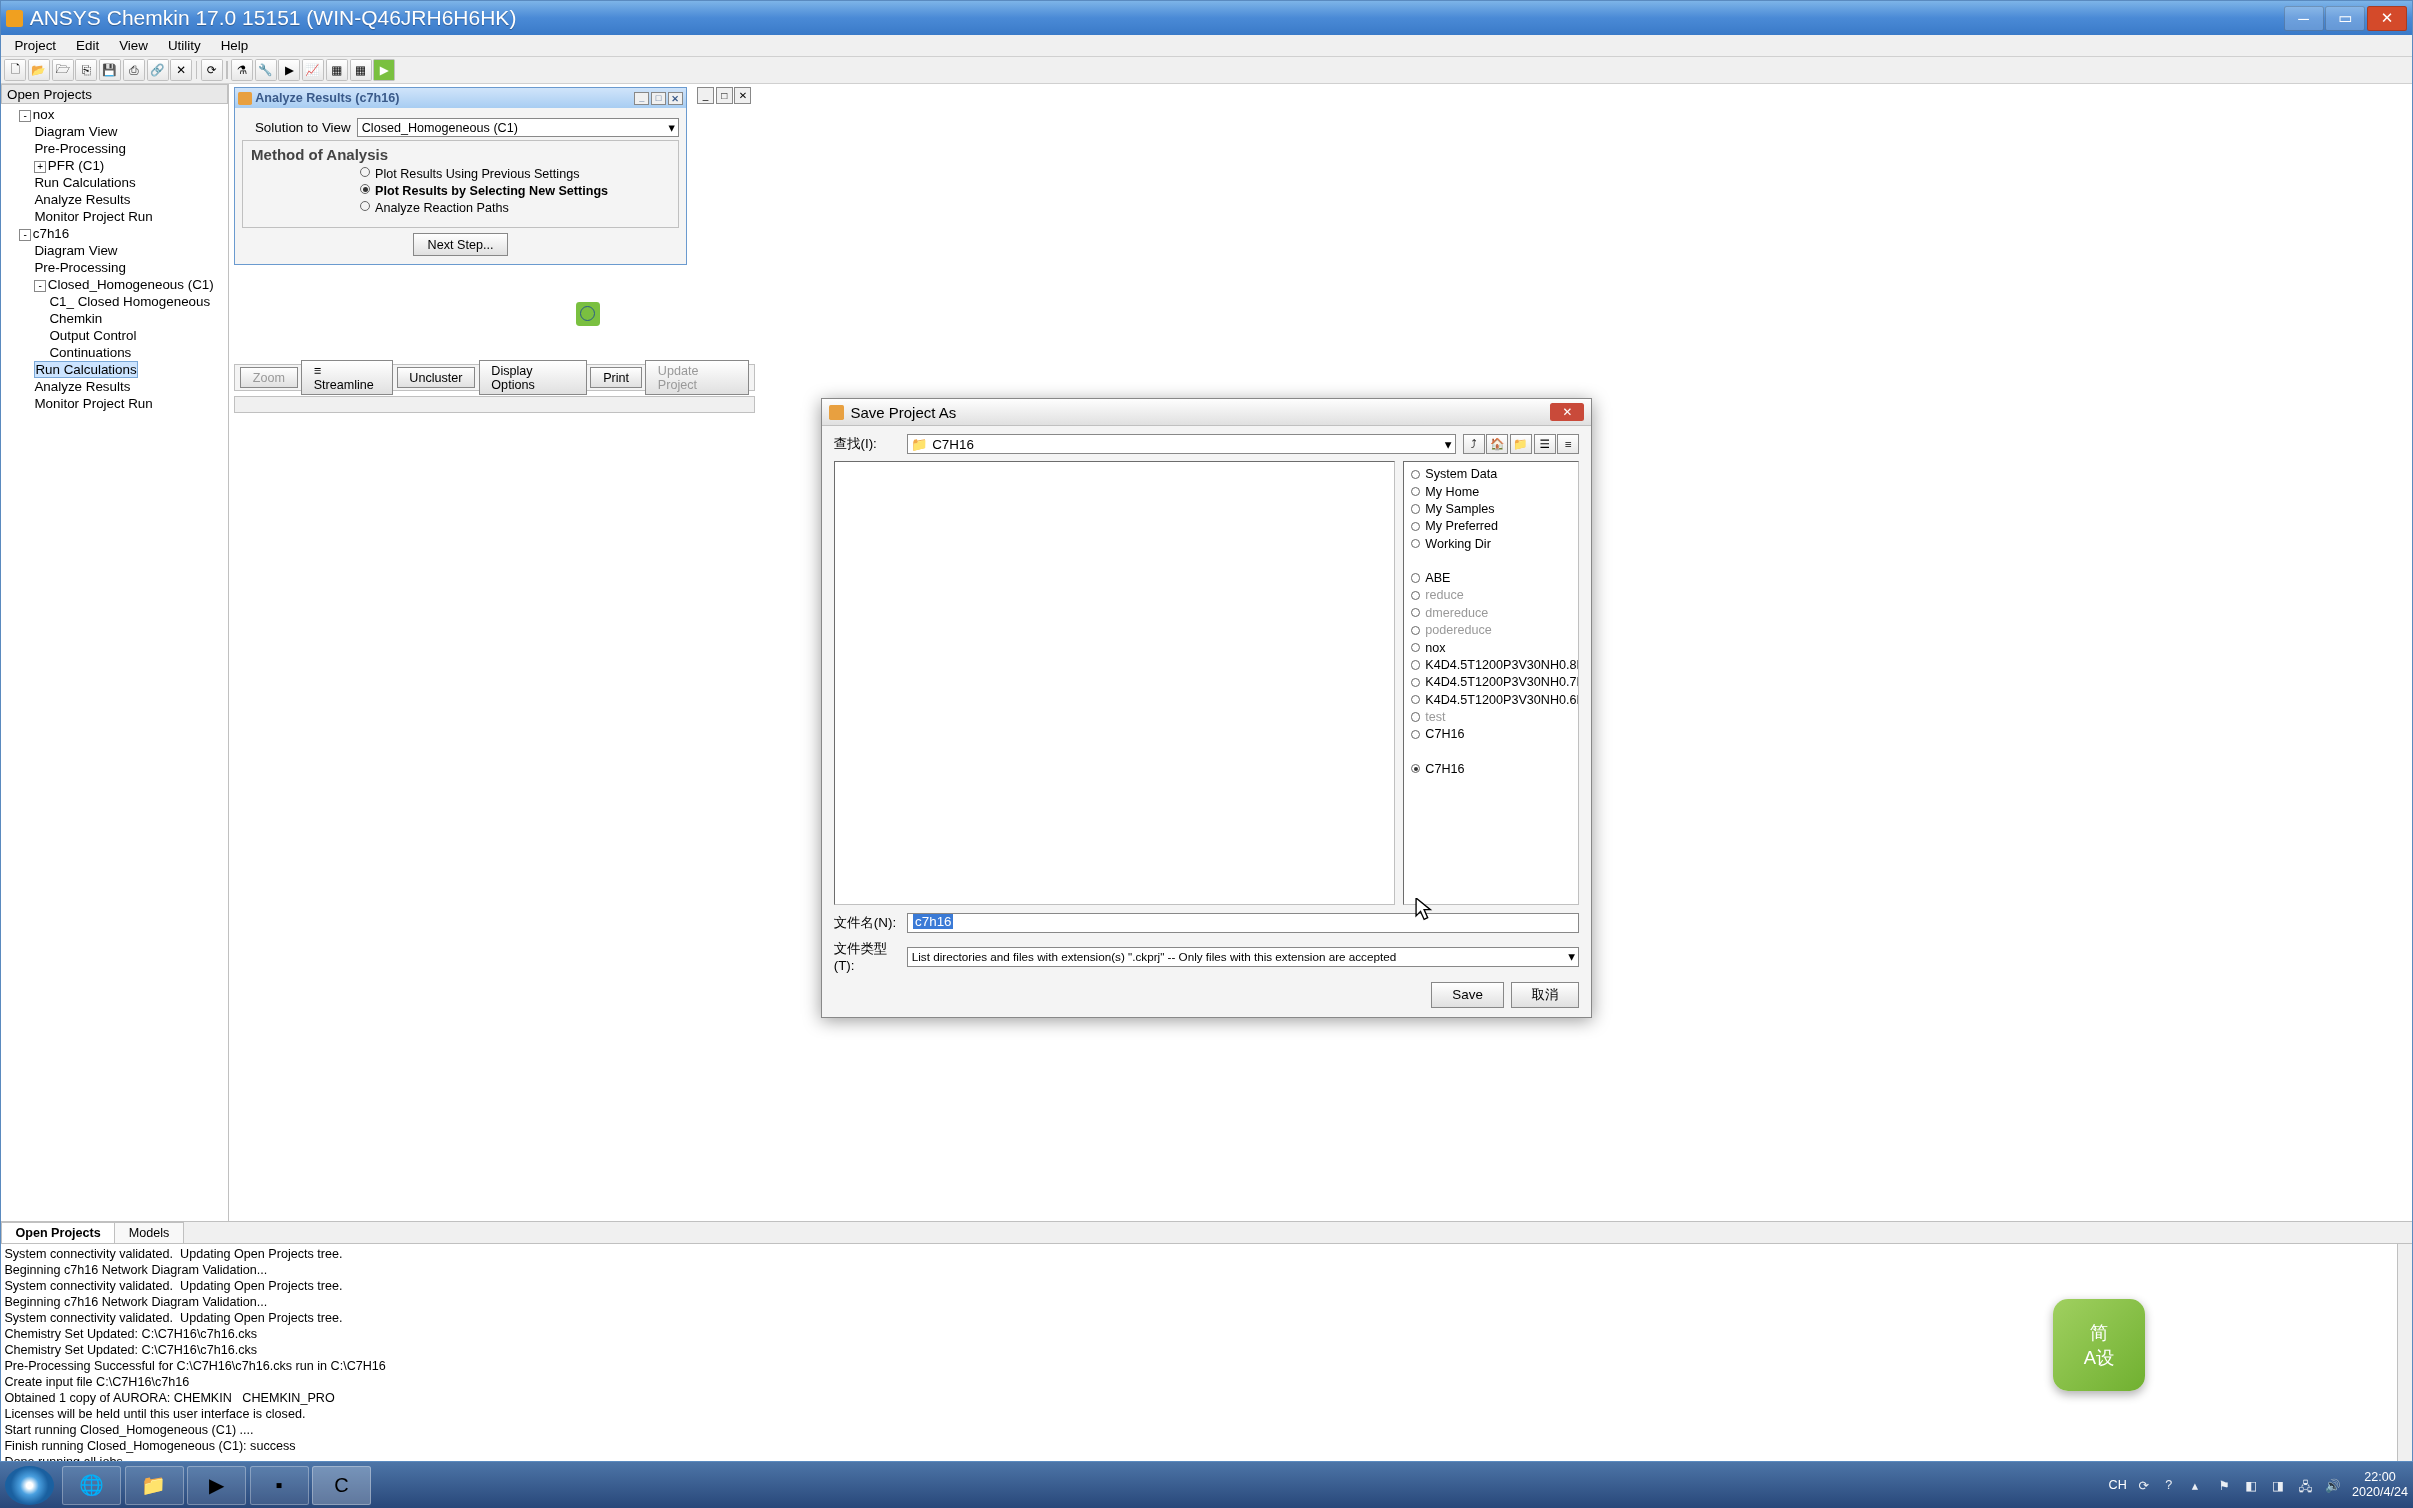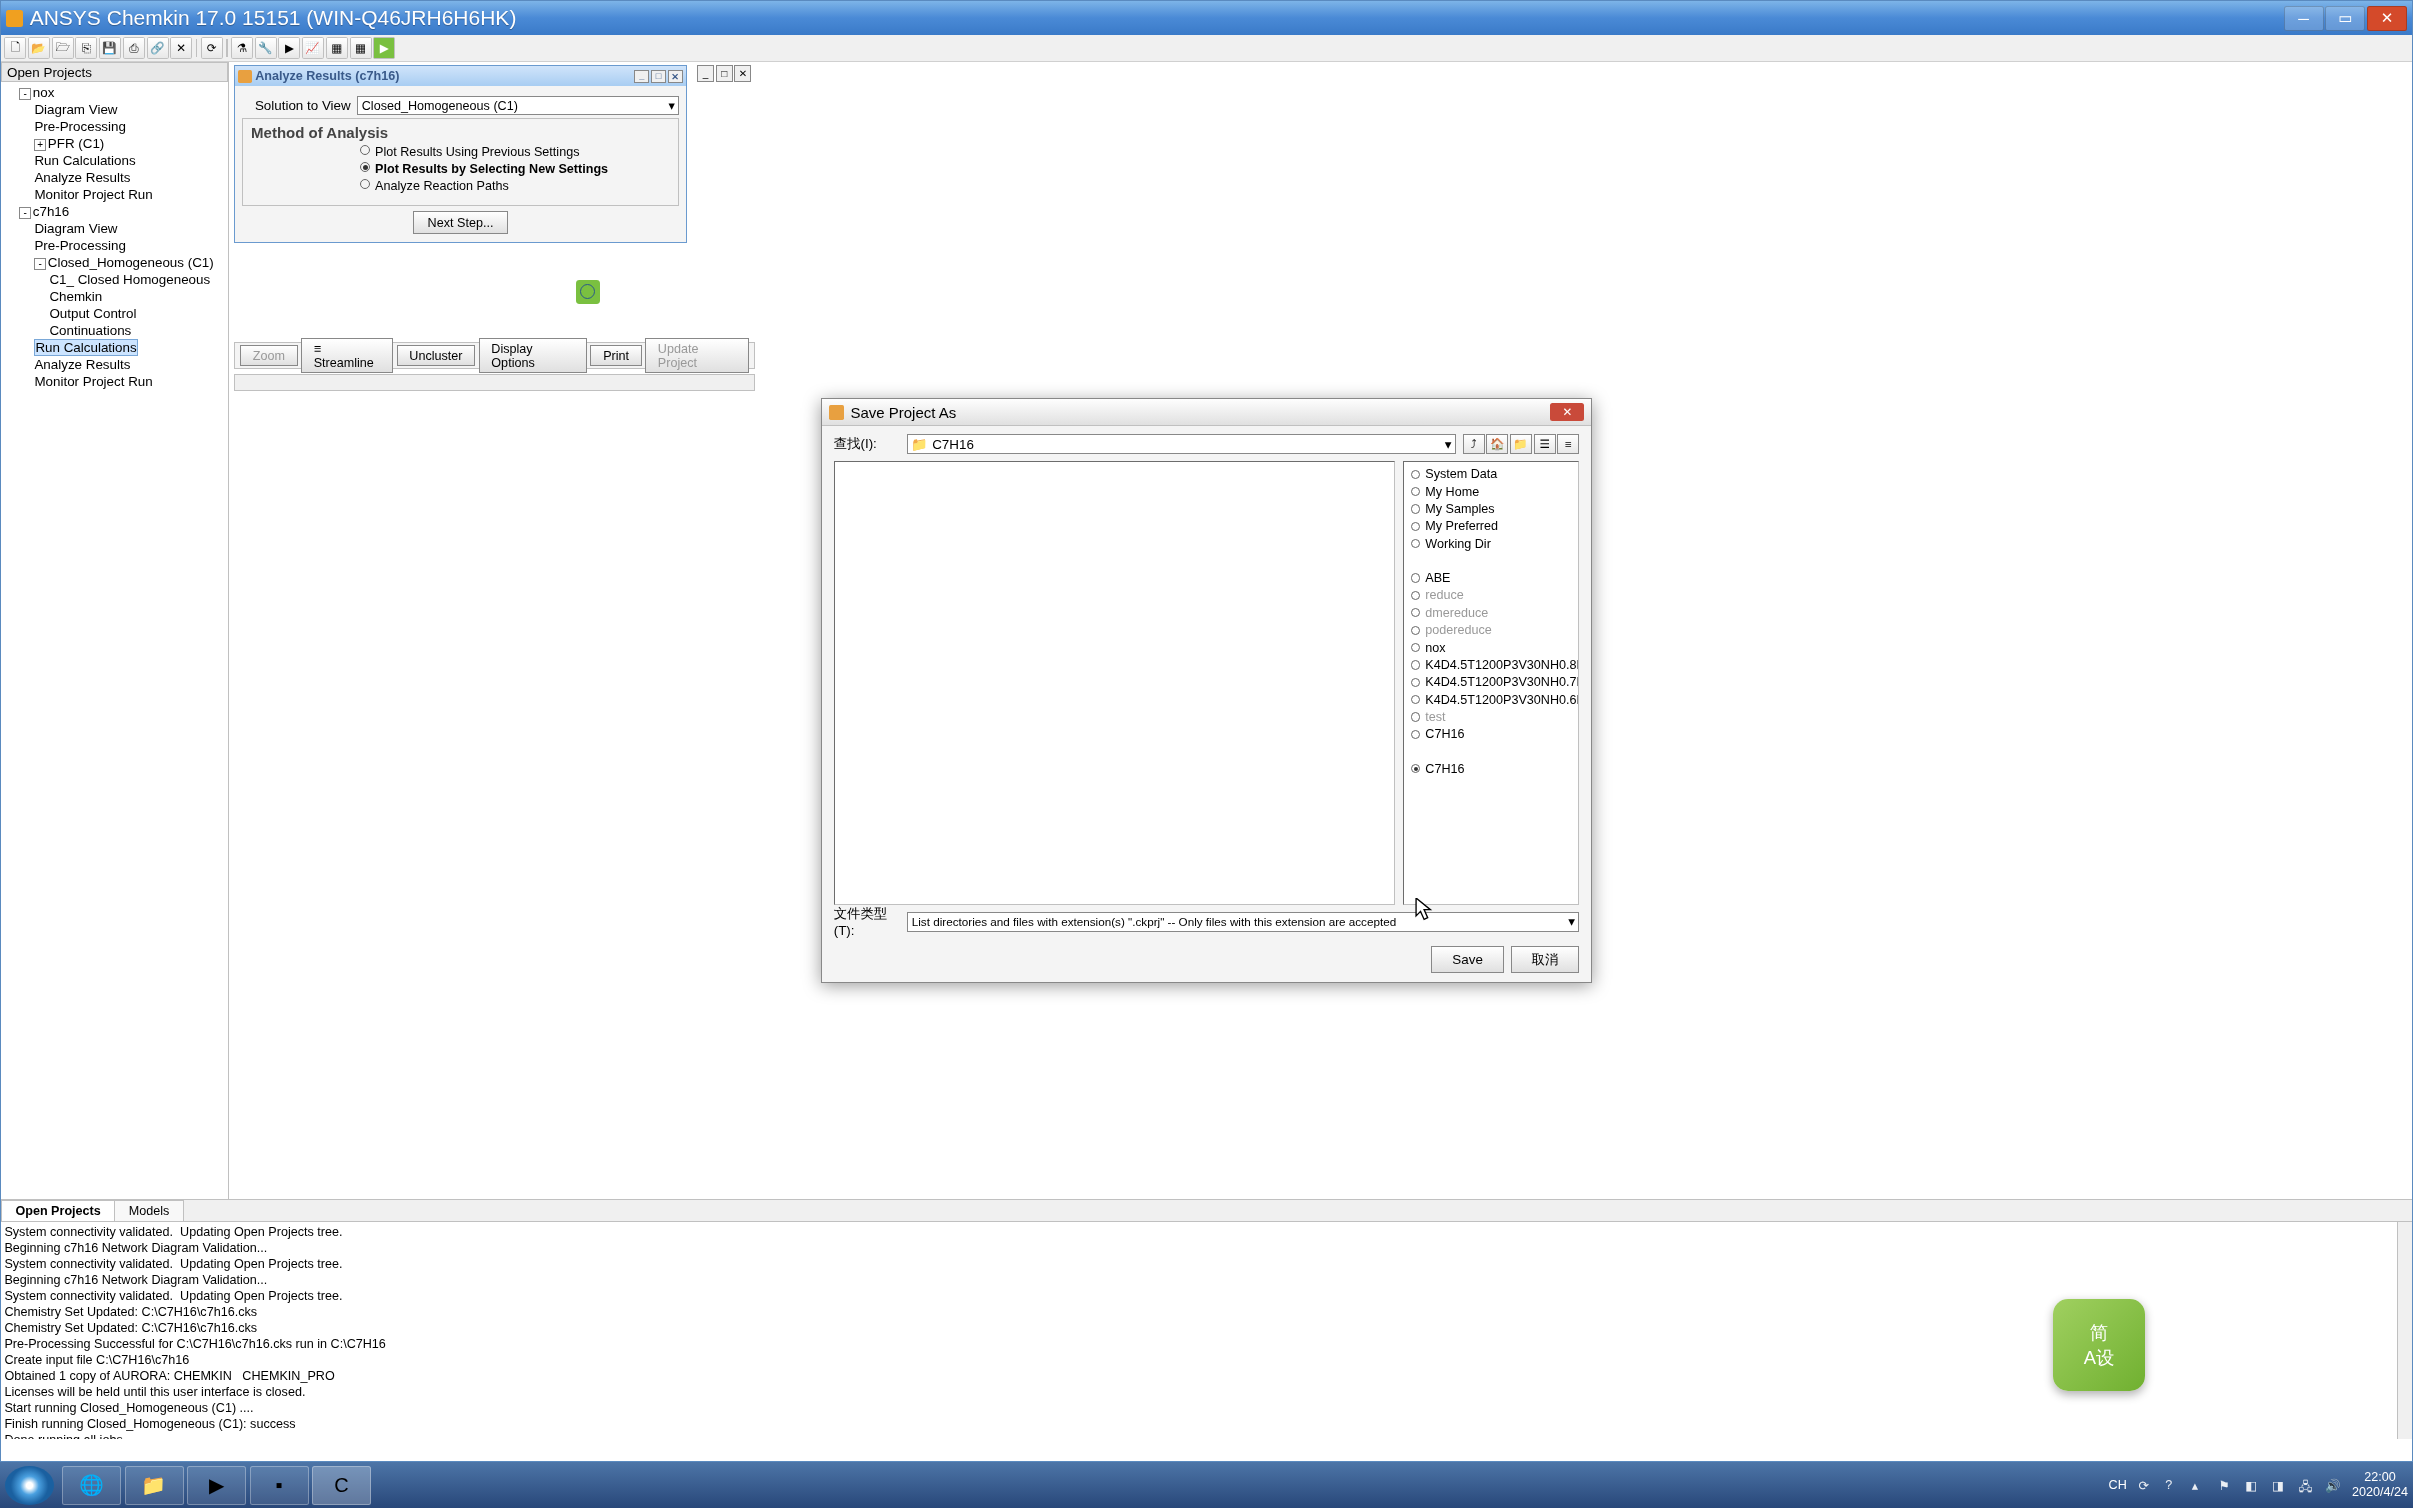--- a/index.html
+++ b/index.html
@@ -129,20 +129,27 @@
     <div class="titlebar-icon"></div>
     <div class="titlebar-text">ANSYS Chemkin 17.0 15151 (WIN-Q46JRH6H6HK)</div>
     <div class="titlebar-btns">
       <div class="titlebar-btn spacer"></div>
       <div class="titlebar-btn">─</div>
       <div class="titlebar-btn">▭</div>
       <div class="titlebar-btn close">✕</div>
     </div>
   </div>
 
+  <div class="menubar">
+    <span>Project</span>
+    <span>Edit</span>
+    <span>View</span>
+    <span>Utility</span>
+    <span>Help</span>
+  </div>
 
   <div class="toolbar">
     <div class="tb-btn">🗋</div>
     <div class="tb-btn">📂</div>
     <div class="tb-btn">🗁</div>
     <div class="tb-btn">⎘</div>
     <div class="tb-btn">💾</div>
     <div class="tb-btn">⎙</div>
     <div class="tb-btn">🔗</div>
     <div class="tb-btn">✕</div>
@@ -361,20 +368,24 @@
             <span>C7H16</span>
           </div>
         <div class="dside-gap"></div>
         <div class="dside-item">
             <span class="r sel"></span>
             <span>C7H16</span>
           </div>
       </div>
     </div>
 
+    <div class="drow" style="margin-top:8.4px">
+      <label>文件名(N):</label>
+      <div class="dinput"><span class="seltext">c7h16</span></div>
+    </div>
     <div class="drow">
       <label>文件类型(T):</label>
       <div class="dselect">
         <span style="font-size:11.7px">List directories and files with extension(s) ".ckprj"  -- Only files with this extension are accepted</span>
         <span>▾</span>
       </div>
     </div>
 
     <div class="dfooter">
       <button class="dbtn">Save</button>

